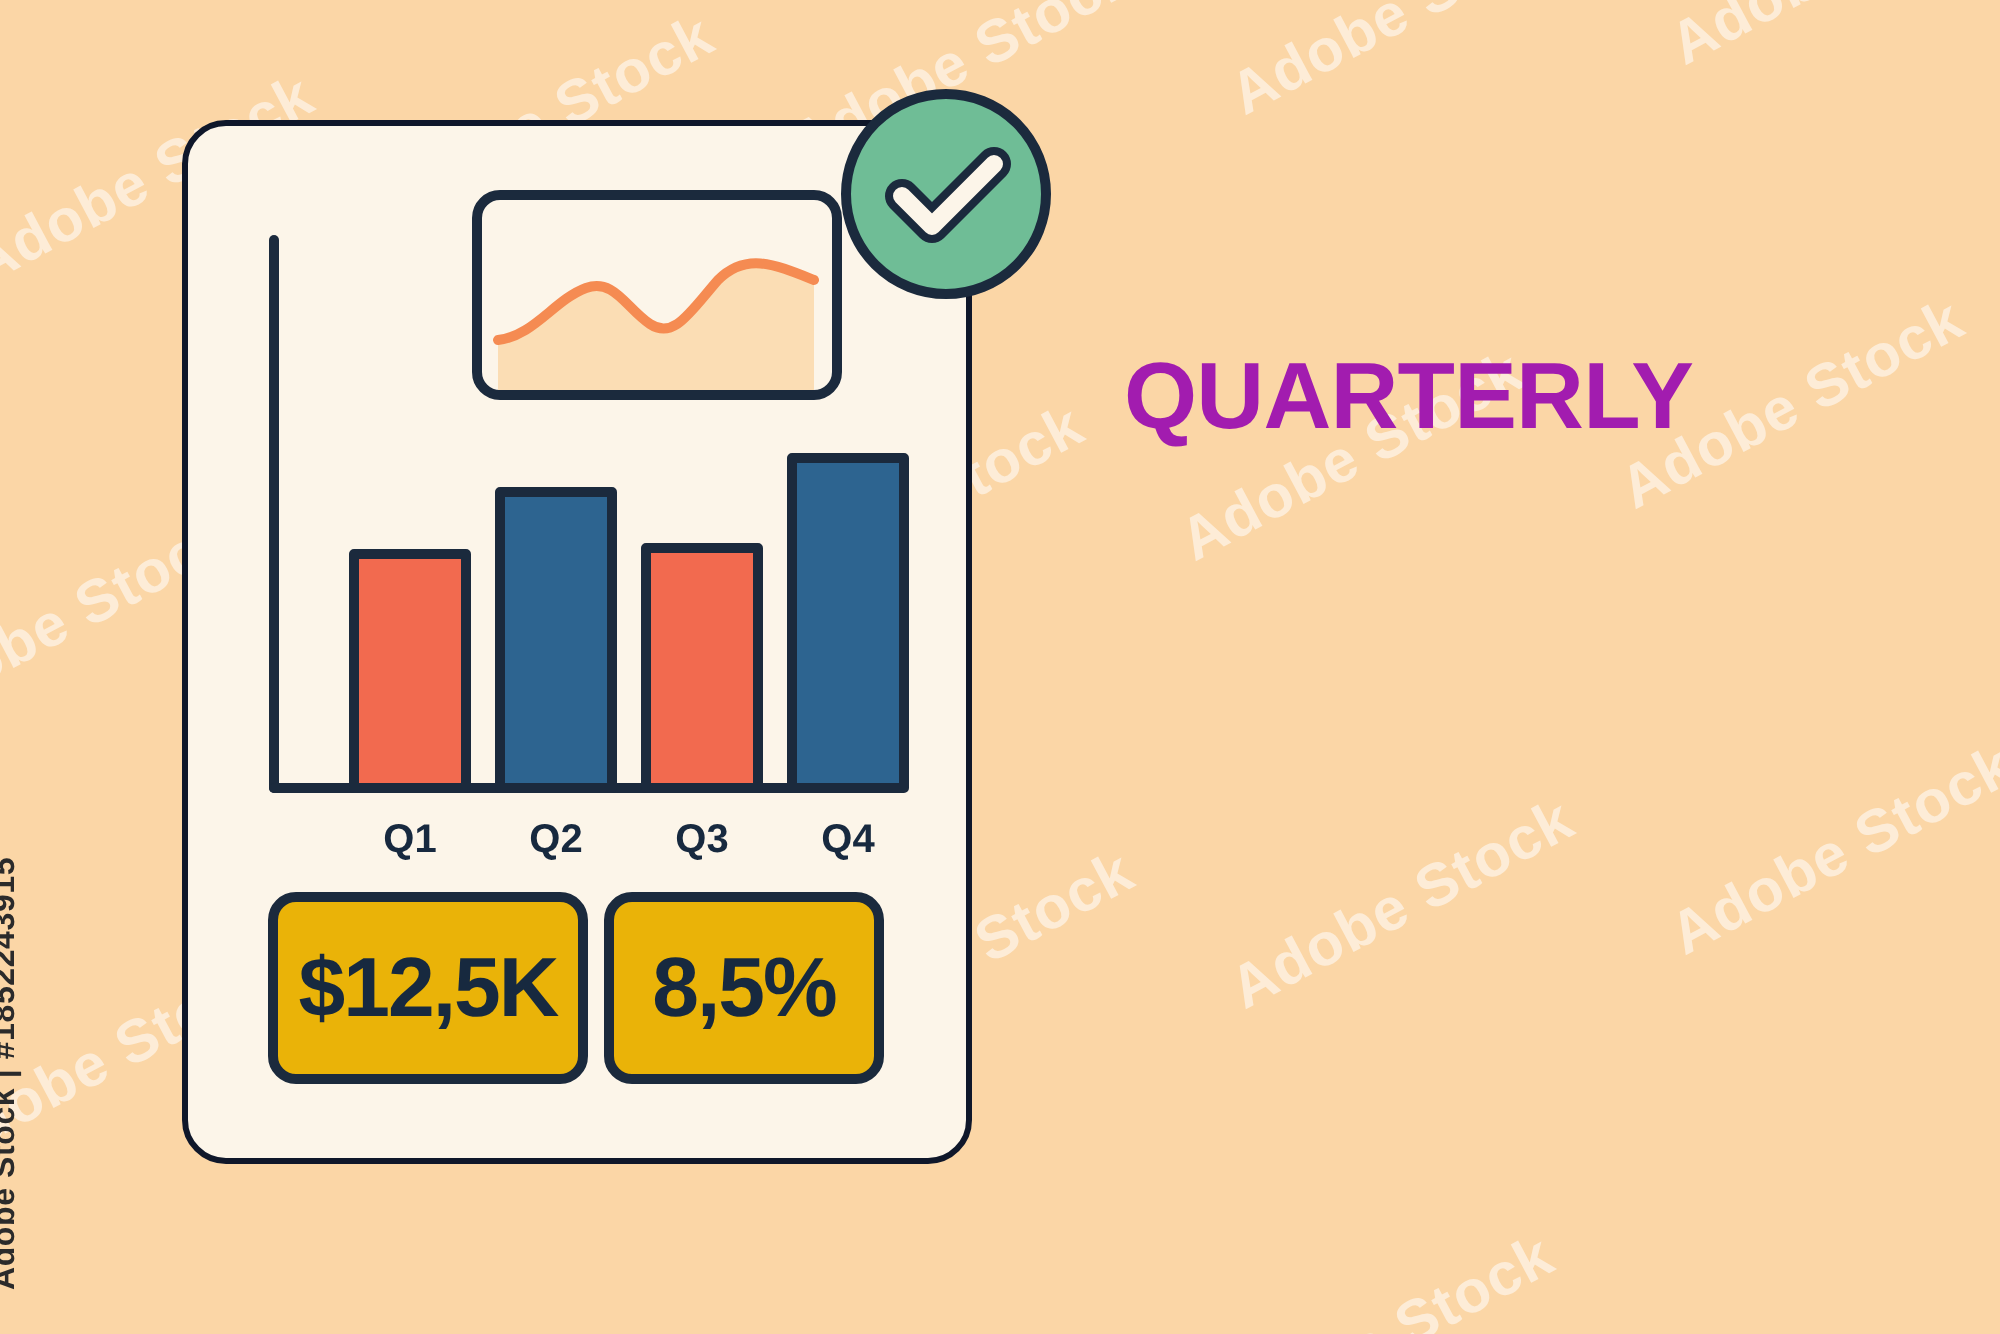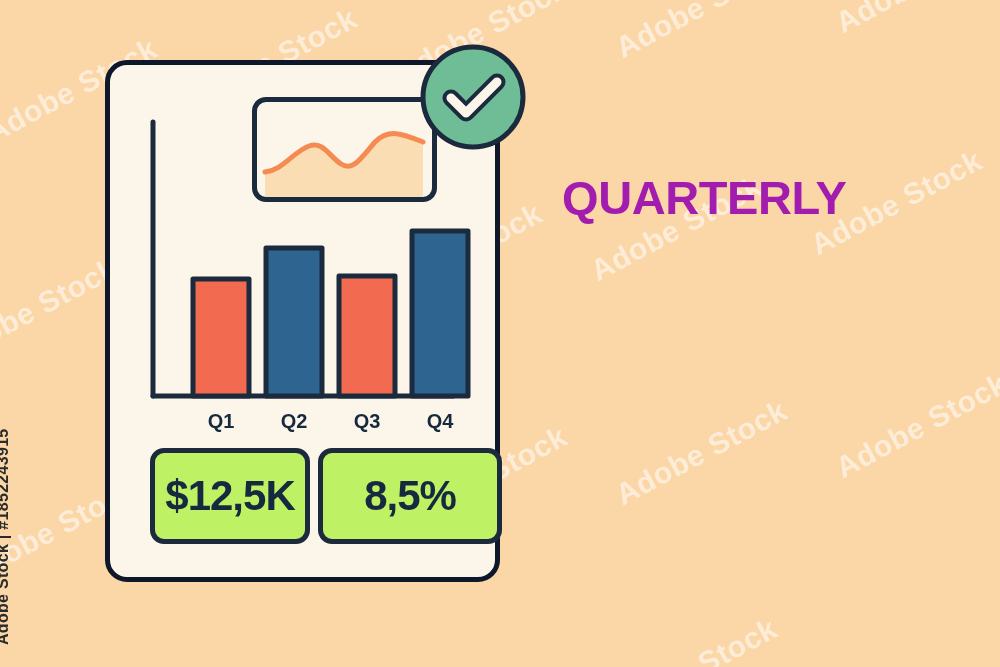--- a/index.html
+++ b/index.html
@@ -28,27 +28,27 @@
     font-weight: 700;
     line-height: 59px;
     letter-spacing: -0.4px;
     text-transform: uppercase;
   }
   #headline .hl-line { display: block; white-space: nowrap; }
 
   
   #report-card {
     position: absolute;
-    left: 105px;
+    left: 91px;
     top: 60px;
     width: 395px;
     height: 522px;
     box-sizing: border-box;
     background: #fcf5e9;
-    border: 5px solid #0f172a;
+    border: 3px solid #0f172a;
     border-radius: 22px;
   }
 
   
   #sparkline-panel {
     position: absolute;
     left: 142px;
     top: 32px;
     width: 185px;
     height: 105px;
@@ -86,42 +86,42 @@
     font-family: "Liberation Sans", sans-serif;
     font-size: 20px;
     font-weight: 700;
     text-anchor: middle;
   }
 
   
   .kpi-box {
     position: absolute;
     box-sizing: border-box;
-    background: #bef264;
+    background: #eab308;
     border: 5px solid #1b2a3d;
     border-radius: 14px;
     display: flex;
     align-items: center;
     justify-content: center;
     color: #17293f;
     font-family: "Liberation Sans", sans-serif;
     font-weight: 700;
   }
   #kpi-revenue {
     left: 40px;
     top: 383px;
     width: 160px;
     height: 96px;
     font-size: 42px;
     letter-spacing: -1px;
   }
   #kpi-growth {
     left: 208px;
     top: 383px;
-    width: 184px;
+    width: 140px;
     height: 96px;
     font-size: 42px;
     letter-spacing: -1px;
   }
 
   
   #verified-badge {
     position: absolute;
     left: 418px;
     top: 42px;

